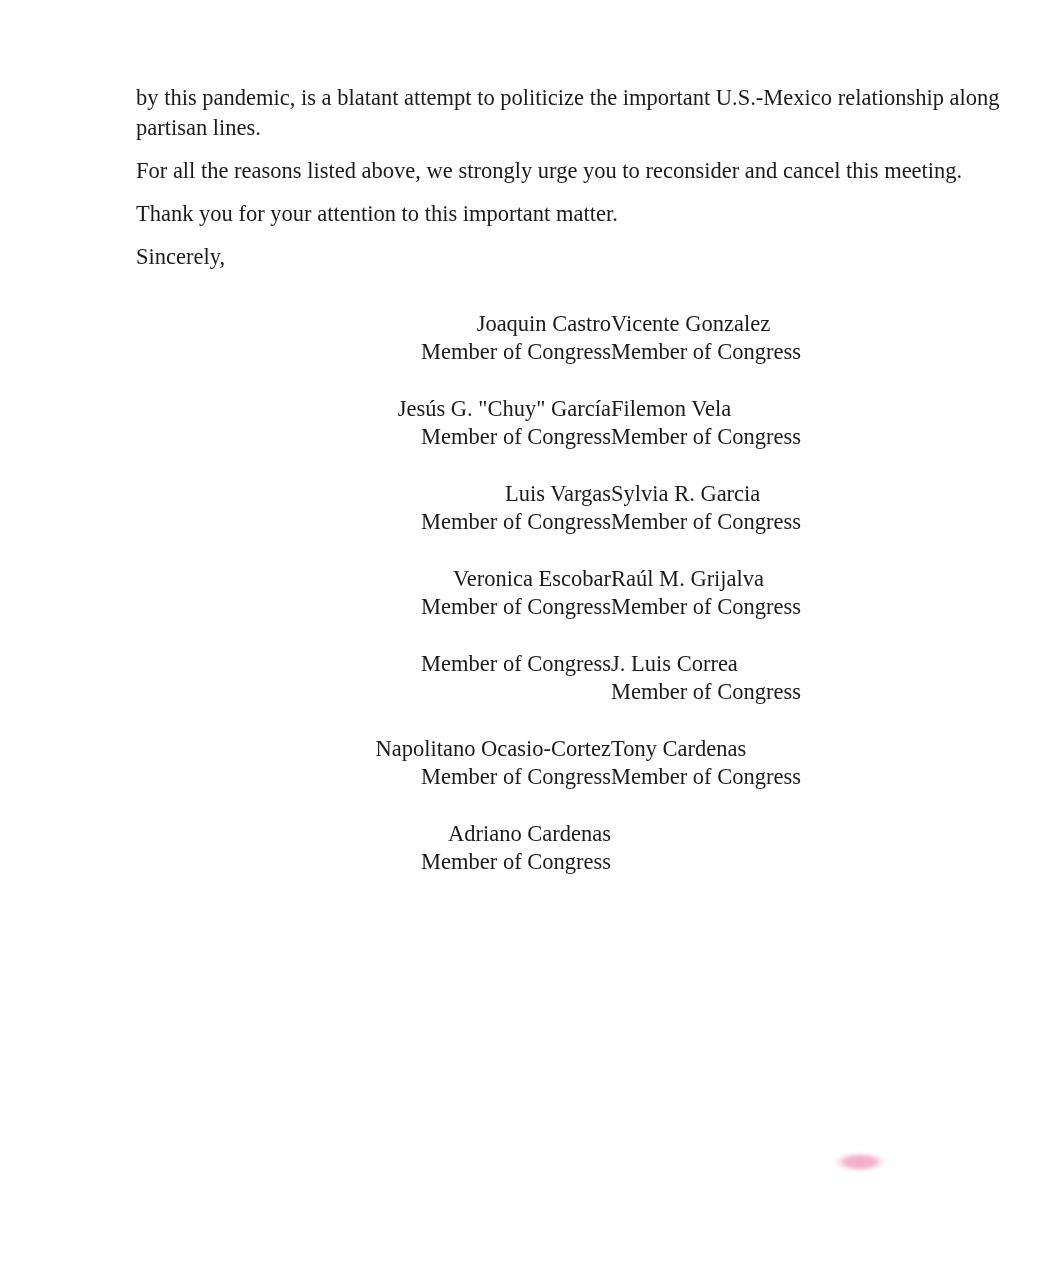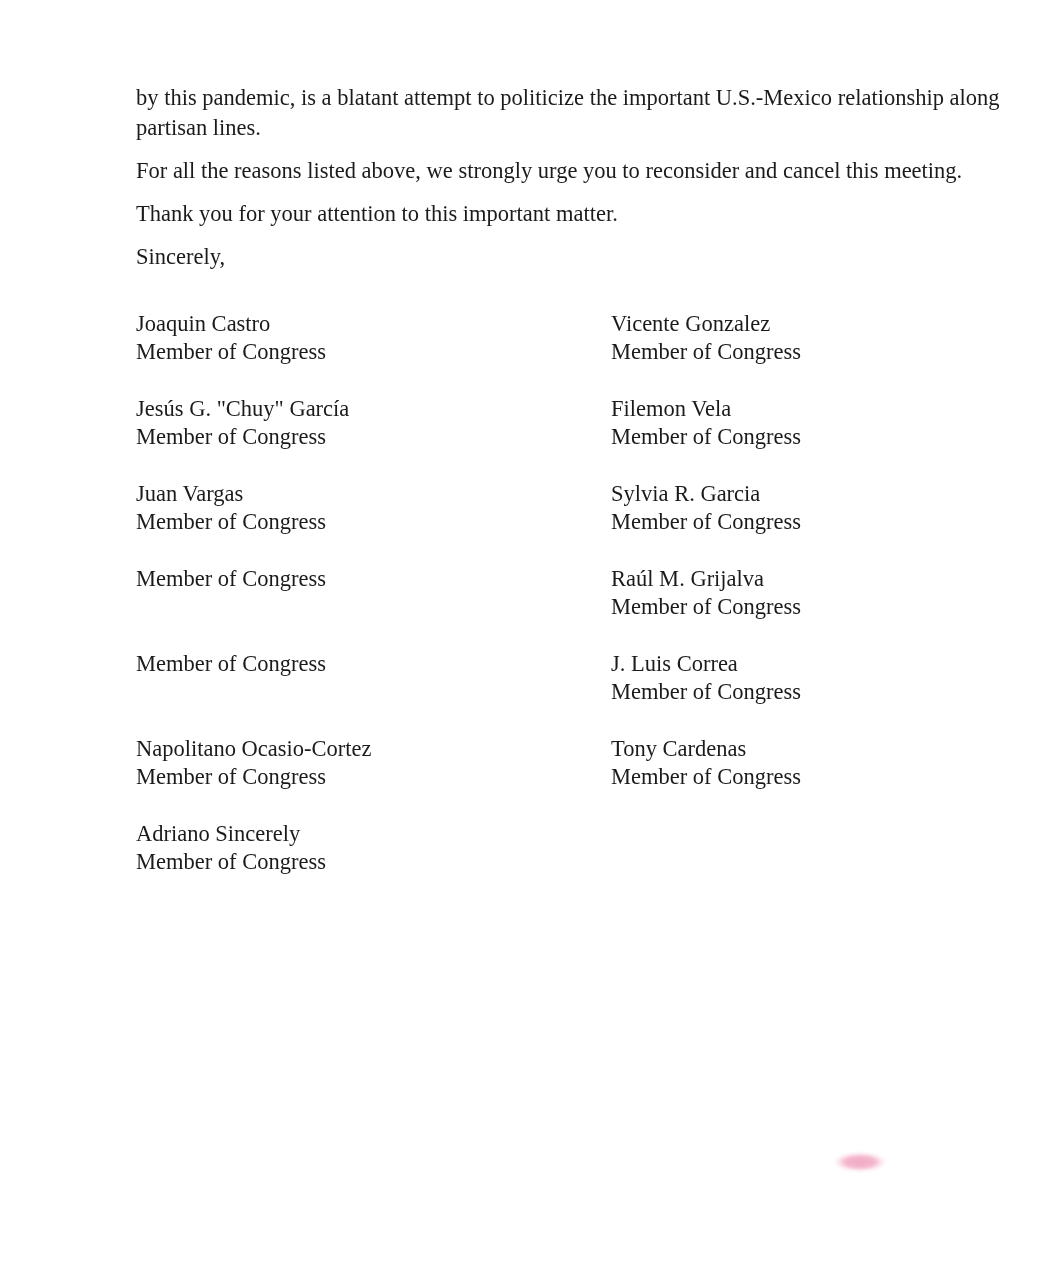--- a/index.html
+++ b/index.html
@@ -27,20 +27,21 @@
     margin: 0 0 13px 0;
     line-height: 30px;
   }
   .sig-grid {
     display: flex;
     margin-top: 38px;
   }
   .sig-col-left {
     width: 475px;
     flex: 0 0 475px;
+    text-align: right;
   }
   .sig-col-right {
     flex: 1 1 auto;
   }
   .sig-cell {
     height: 85px;
     line-height: 27.5px;
   }
   .sig-name, .sig-title {
     white-space: nowrap;
@@ -71,35 +72,36 @@
       <div class="sig-col-left">
         <div class="sig-cell">
           <div class="sig-name">Joaquin Castro</div>
           <div class="sig-title">Member of Congress</div>
         </div>
         <div class="sig-cell">
           <div class="sig-name">Jesús G. "Chuy" García</div>
           <div class="sig-title">Member of Congress</div>
         </div>
         <div class="sig-cell">
-          <div class="sig-name">Juan Vargas</div>
+          <div class="sig-name">Luis Vargas</div>
           <div class="sig-title">Member of Congress</div>
         </div>
         <div class="sig-cell">
+          <div class="sig-name">Veronica Escobar</div>
           <div class="sig-title">Member of Congress</div>
         </div>
         <div class="sig-cell">
           <div class="sig-title">Member of Congress</div>
         </div>
         <div class="sig-cell">
           <div class="sig-name">Napolitano Ocasio-Cortez</div>
           <div class="sig-title">Member of Congress</div>
         </div>
         <div class="sig-cell">
-          <div class="sig-name">Adriano Sincerely</div>
+          <div class="sig-name">Adriano Cardenas</div>
           <div class="sig-title">Member of Congress</div>
         </div>
       </div>
 
       <div class="sig-col-right">
         <div class="sig-cell">
           <div class="sig-name">Vicente Gonzalez</div>
           <div class="sig-title">Member of Congress</div>
         </div>
         <div class="sig-cell">

